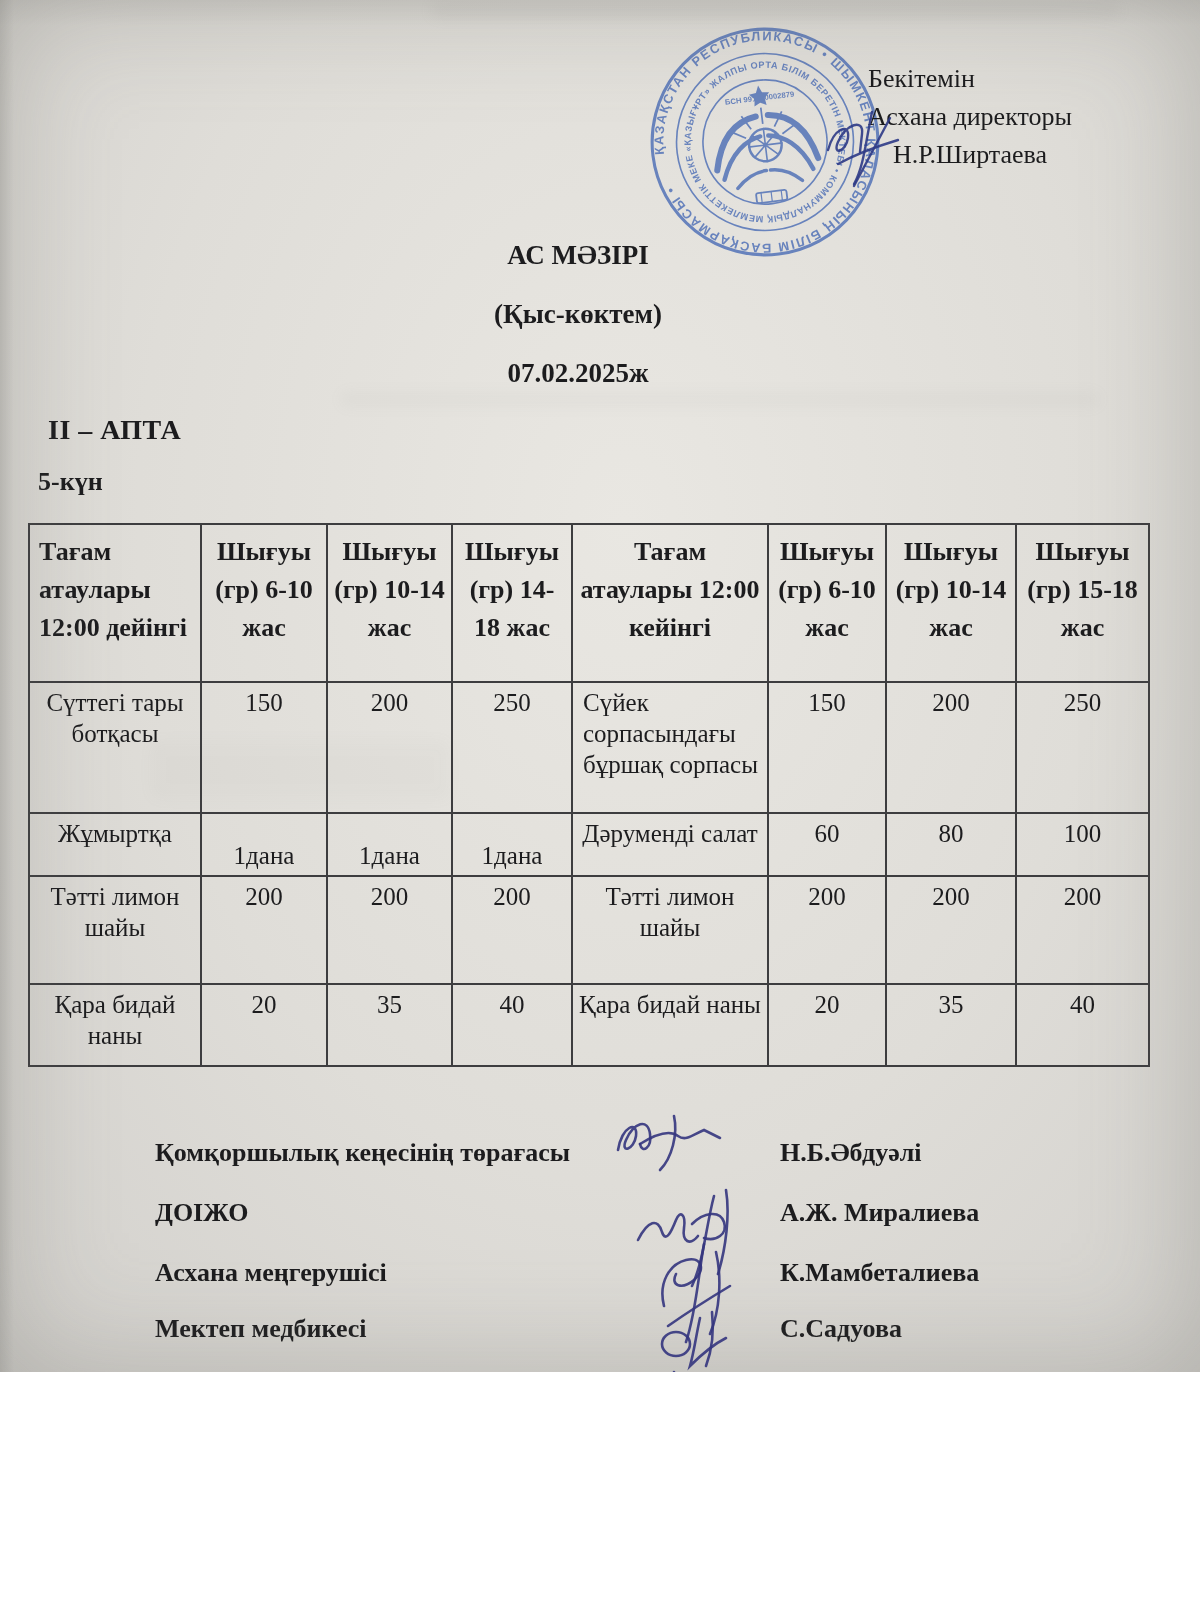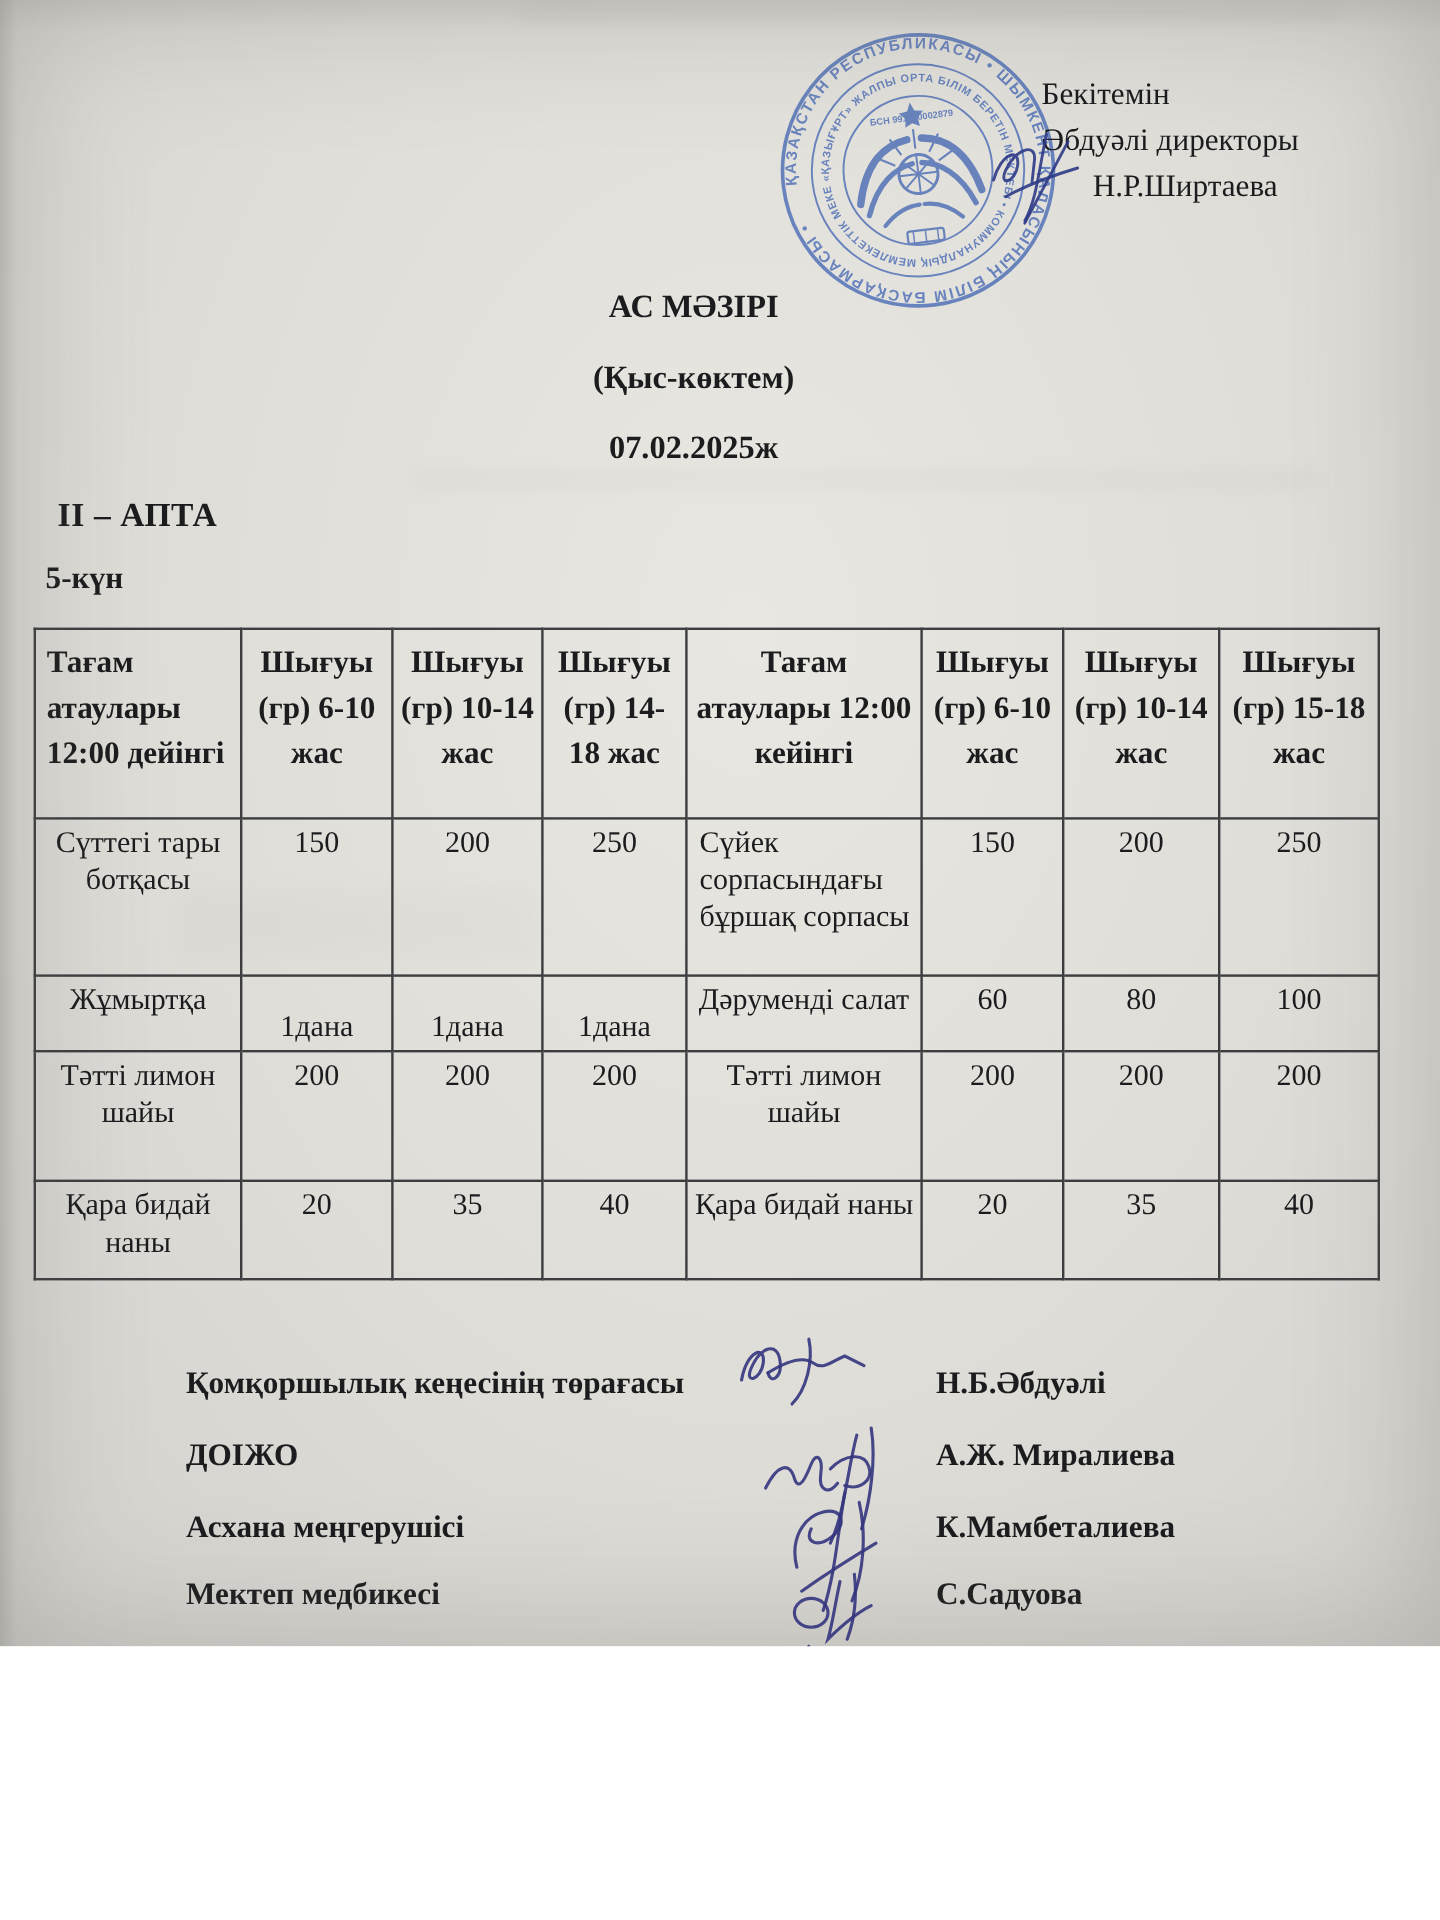--- a/index.html
+++ b/index.html
@@ -22,21 +22,21 @@
   .smudge.s2{left:340px;top:392px;width:760px;height:15px;opacity:.06;}
   .smudge.s3{left:150px;top:740px;width:300px;height:60px;opacity:.035;}
 
   
   .stamp{position:absolute;left:645px;top:22px;width:240px;height:240px;
          transform:rotate(-7deg);opacity:.82;}
   .stamp svg text{font-family:"Liberation Sans","DejaVu Sans",sans-serif;}
 
   
   .approval{position:absolute;left:868px;top:60px;font-size:26px;line-height:38px;z-index:3;}
-  .approval .ind{padding-left:25px;text-align:center;}
+  .approval .ind{padding-left:25px;}
   .dir-sig{position:absolute;left:820px;top:98px;z-index:4;}
 
   
   .title-block{position:absolute;left:0;top:240px;width:1156px;text-align:center;
                font-weight:bold;font-size:27px;}
   .title-block div{margin-bottom:28px;}
   .week{position:absolute;left:48px;top:414px;font-weight:bold;font-size:28px;letter-spacing:.5px;}
   .day{position:absolute;left:38px;top:467px;font-weight:bold;font-size:26px;}
 
   
@@ -107,21 +107,21 @@
         <path d="M86,160 C96,150 106,146 116,146" stroke-width="3.4" stroke-linecap="round"></path>
         <path d="M150,160 C140,150 130,146 120,146" stroke-width="3.4" stroke-linecap="round"></path>
         <rect x="103" y="167" width="30" height="10" rx="2" stroke-width="1.8"></rect>
         <path d="M108,167 v10 M118,167 v10 M128,167 v10" stroke-width="1.2"></path>
       </g>
     </svg>
   </div>
 
   <div class="approval">
     <div>Бекітемін</div>
-    <div>Әбдуәлі директоры</div>
+    <div>Асхана директоры</div>
     <div class="ind">Н.Р.Ширтаева</div>
   </div>
   <svg class="dir-sig" width="95" height="100" viewBox="0 0 95 100">
     <path d="M8,52 C14,30 30,24 28,40 C26,54 12,58 18,44 C26,26 44,20 42,36 L40,54"></path>
     <path d="M52,14 C46,42 44,68 34,86"></path>
     <path d="M18,66 C36,56 58,48 78,42"></path>
     <path d="M70,20 L34,88"></path>
   </svg>
 
   <div class="title-block">

